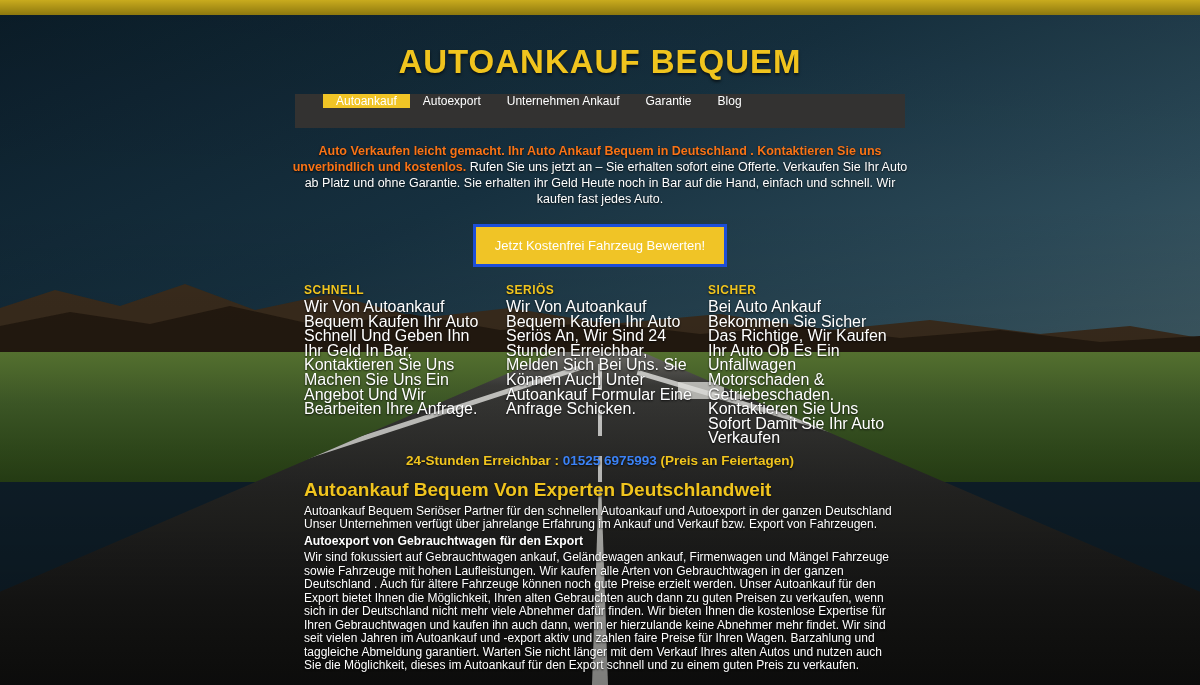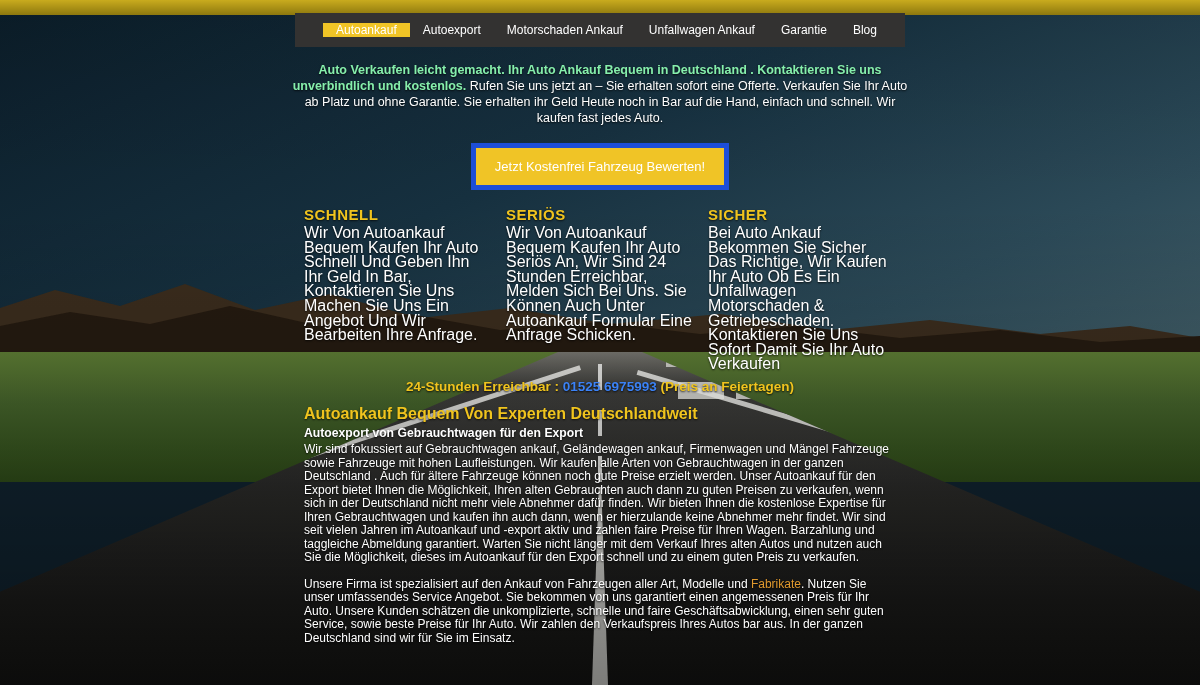--- a/index.html
+++ b/index.html
@@ -35,40 +35,40 @@
   .edge-line.left  { top:18px; left:48.4%; width:650px; transform:rotate(162deg); }
   .edge-line.right { top:18px; left:53.2%; width:620px; transform:rotate(16.5deg); }
   .vignette { position:absolute; inset:0;
               background:linear-gradient(rgba(0,0,0,.05) 0%,rgba(0,0,0,0) 30%,rgba(0,0,0,.18) 70%,rgba(0,0,0,.4) 100%); }
 
   
   .content { position:relative; z-index:5; width:100%; }
   .site-title { margin-top:43px; text-align:center; color:#f0c41e; font-size:33px; font-weight:bold;
                 letter-spacing:1px; text-shadow:0 2px 3px rgba(0,0,0,.6); }
   .nav { width:610px; margin:13px auto 0; height:34px; background:#333231; display:flex;
-         align-items:center; padding-left:28px; }
+         align-items:flex-start; padding-left:28px; }
   .nav-item { display:flex; align-items:center; padding:0 13px; color:#fff; font-size:12px;
               cursor:pointer; white-space:nowrap; }
   .nav-item.active { background:#f0c426; }
   .intro { width:625px; margin:15px auto 0; text-align:center; font-size:12.5px; line-height:16px;
            color:#fff; text-shadow:0 1px 2px rgba(0,0,0,.8); }
-  .intro .hl { color:#86efac; font-weight:bold; }
-  .cta { display:block; margin:17px auto 0; background:#f0c426; border:5px solid #1d4ed8;
+  .intro .hl { color:#f97316; font-weight:bold; }
+  .cta { display:block; margin:17px auto 0; background:#f0c426; border:3px solid #1d4ed8;
          color:#fff; font-size:13px; padding:11px 19px; cursor:pointer;
          font-family:"Liberation Sans", sans-serif; }
   .features { width:592px; margin:16px auto 0; display:flex; gap:14px; }
   .feature { flex:1; color:#fff; }
-  .feature h3 { color:#f0c41e; font-size:15px; font-weight:bold; letter-spacing:.5px;
+  .feature h3 { color:#f0c41e; font-size:12px; font-weight:bold; letter-spacing:.5px;
                 margin-bottom:3px; text-shadow:0 1px 2px rgba(0,0,0,.7); }
   .feature p { font-size:16px; line-height:14.6px; text-shadow:0 1px 2px rgba(0,0,0,.8); }
   .hotline { margin-top:7px; text-align:center; font-size:13.5px; font-weight:bold;
              color:#f0c41e; text-shadow:0 1px 2px rgba(0,0,0,.8); }
   .hotline .phone { color:#3b82f6; }
   .main { width:592px; margin:11px auto 0; color:#fff; }
-  .main h2 { color:#f0c41e; font-size:16px; font-weight:bold; margin-bottom:4px;
+  .main h2 { color:#f0c41e; font-size:19px; font-weight:bold; margin-bottom:4px;
              text-shadow:0 1px 2px rgba(0,0,0,.7); }
   .main p { font-size:12px; line-height:13.5px; margin-bottom:3px; text-shadow:0 1px 2px rgba(0,0,0,.85); }
   .main .bold-lead { font-weight:bold; font-size:12.2px; }
   .main .gap { height:10px; }
   .main a.inline-link { color:#e0992e; text-decoration:none; cursor:pointer; }
 </style>
 </head>
 <body>
 
 <div class="scene">
@@ -105,26 +105,26 @@
     <div class="center-solid"></div>
     <div class="edge-line left"></div>
     <div class="edge-line right"></div>
   </div>
   <div class="vignette"></div>
   <div class="topbar"></div>
 </div>
 
 <div class="content">
 
+  <div class="site-title">AUTOANKAUF BEQUEM</div>
 
   <div class="nav">
     <div class="nav-item active">Autoankauf</div>
     <div class="nav-item">Autoexport</div>
-    <div class="nav-item">Motorschaden Ankauf</div>
-    <div class="nav-item">Unfallwagen Ankauf</div>
+    <div class="nav-item">Unternehmen Ankauf</div>
     <div class="nav-item">Garantie</div>
     <div class="nav-item">Blog</div>
   </div>
 
   <p class="intro"><span class="hl">Auto Verkaufen leicht gemacht. Ihr Auto Ankauf Bequem in Deutschland . Kontaktieren Sie uns unverbindlich und kostenlos.</span><span> Rufen Sie uns jetzt an – Sie erhalten sofort eine Offerte. Verkaufen Sie Ihr Auto ab Platz und ohne Garantie. Sie erhalten ihr Geld Heute noch in Bar auf die Hand, einfach und schnell. Wir kaufen fast jedes Auto.</span></p>
 
   <button class="cta">Jetzt Kostenfrei Fahrzeug Bewerten!</button>
 
   <div class="features">
     <div class="feature">
@@ -138,20 +138,21 @@
     <div class="feature">
       <h3>SICHER</h3>
       <p>Bei Auto Ankauf Bekommen Sie Sicher Das Richtige, Wir Kaufen Ihr Auto Ob Es Ein Unfallwagen Motorschaden &amp; Getriebeschaden. Kontaktieren Sie Uns Sofort Damit Sie Ihr Auto Verkaufen</p>
     </div>
   </div>
 
   <div class="hotline"><span>24-Stunden Erreichbar : </span><span class="phone">01525 6975993</span><span> (Preis an Feiertagen)</span></div>
 
   <div class="main">
     <h2>Autoankauf Bequem Von Experten Deutschlandweit</h2>
+    <p>Autoankauf Bequem Seriöser Partner für den schnellen Autoankauf und Autoexport in der ganzen Deutschland Unser Unternehmen verfügt über jahrelange Erfahrung im Ankauf und Verkauf bzw. Export von Fahrzeugen.</p>
     <p class="bold-lead">Autoexport von Gebrauchtwagen für den Export</p>
     <p>Wir sind fokussiert auf Gebrauchtwagen ankauf, Geländewagen ankauf, Firmenwagen und Mängel Fahrzeuge sowie Fahrzeuge mit hohen Laufleistungen. Wir kaufen alle Arten von Gebrauchtwagen in der ganzen Deutschland . Auch für ältere Fahrzeuge können noch gute Preise erzielt werden. Unser Autoankauf für den Export bietet Ihnen die Möglichkeit, Ihren alten Gebrauchten auch dann zu guten Preisen zu verkaufen, wenn sich in der Deutschland nicht mehr viele Abnehmer dafür finden. Wir bieten Ihnen die kostenlose Expertise für Ihren Gebrauchtwagen und kaufen ihn auch dann, wenn er hierzulande keine Abnehmer mehr findet. Wir sind seit vielen Jahren im Autoankauf und -export aktiv und zahlen faire Preise für Ihren Wagen. Barzahlung und taggleiche Abmeldung garantiert. Warten Sie nicht länger mit dem Verkauf Ihres alten Autos und nutzen auch Sie die Möglichkeit, dieses im Autoankauf für den Export schnell und zu einem guten Preis zu verkaufen.</p>
 
     <div class="gap"></div>
     <p><span>Unsere Firma ist spezialisiert auf den Ankauf von Fahrzeugen aller Art, Modelle und </span><a class="inline-link">Fabrikate</a><span>. Nutzen Sie unser umfassendes Service Angebot. Sie bekommen von uns garantiert einen angemessenen Preis für Ihr Auto. Unsere Kunden schätzen die unkomplizierte, schnelle und faire Geschäftsabwicklung, einen sehr guten Service, sowie beste Preise für Ihr Auto. Wir zahlen den Verkaufspreis Ihres Autos bar aus. In der ganzen Deutschland sind wir für Sie im Einsatz.</span></p>
 
   </div>
 
 </div>
 

